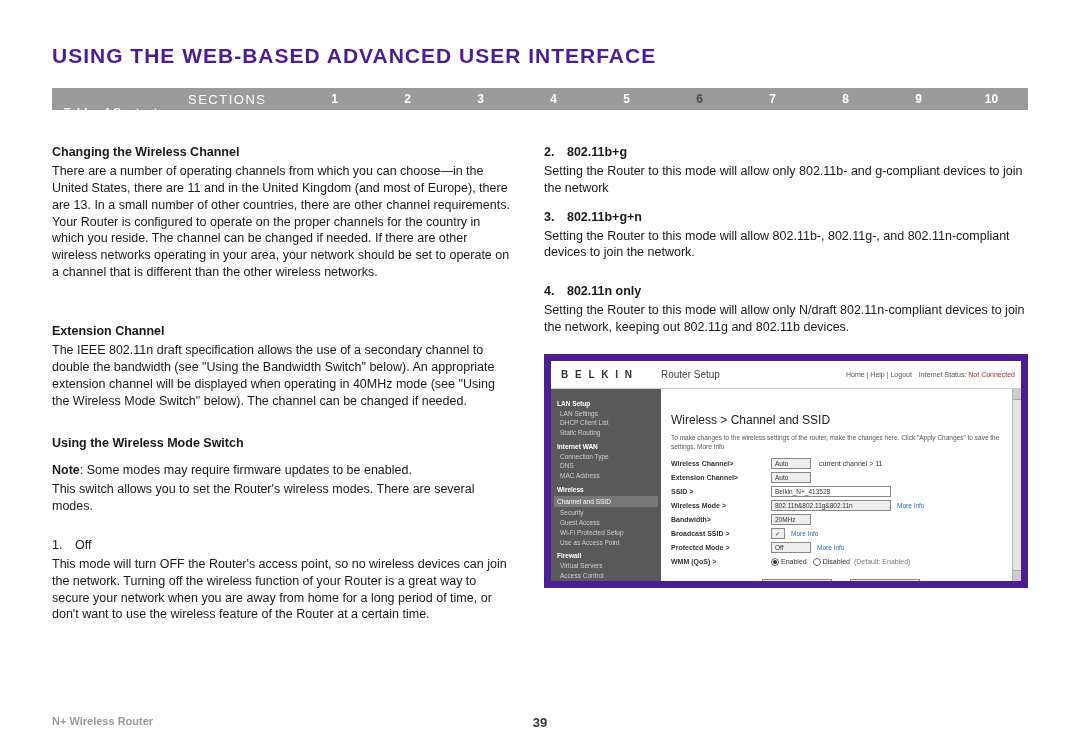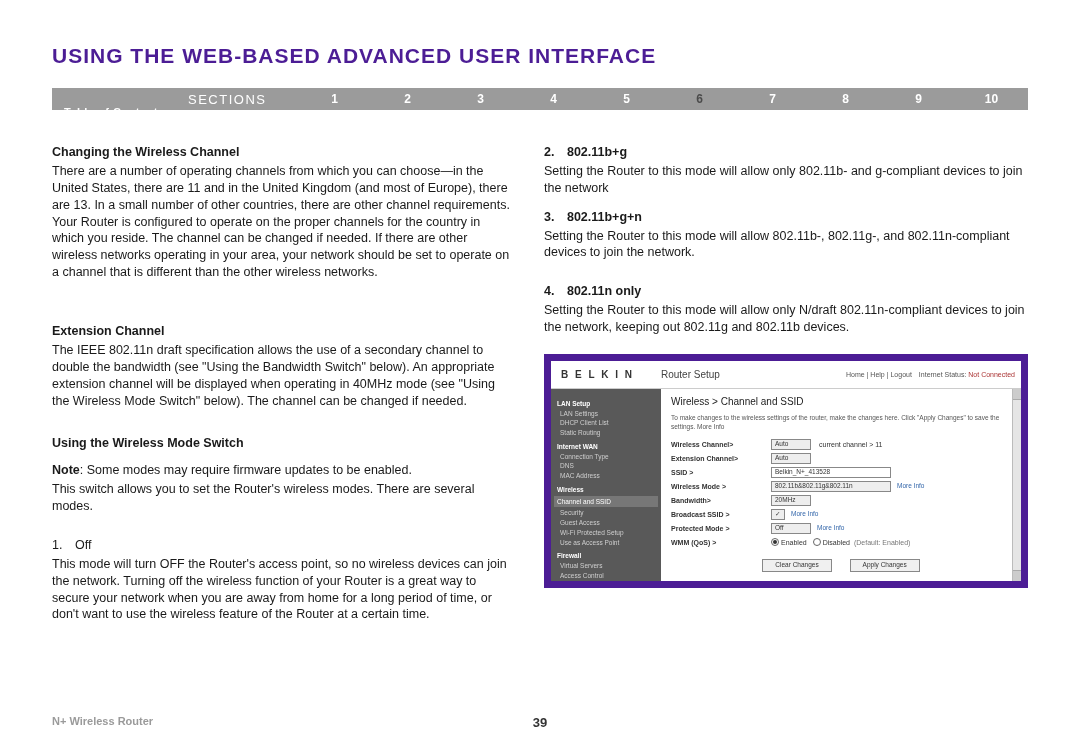--- a/index.html
+++ b/index.html
@@ -111,21 +111,21 @@
     background:#595959;
     color:#d7d7d7;
     font-size:6.5px;
     padding:6px 6px;
     line-height:1.5;
   }
   .ss-sidebar .hdr { font-weight:bold; color:#fff; margin-top:4px; }
   .ss-sidebar .it { color:#cfcfcf; padding-left:3px; }
   .ss-sidebar .sel { background:#777; color:#fff; padding:1px 3px; margin:1px -3px; }
   .ss-main { flex:1; padding:6px 10px; font-size:7px; color:#333; position:relative;}
-  .ss-crumb { font-size:10px; margin-bottom:6px; color:#222;}
+  .ss-crumb { font-size:12px; margin-bottom:6px; color:#222;margin-top:17px;}
   .ss-help { font-size:6.5px; color:#555; margin-bottom:6px; line-height:1.3;}
   .ss-row { display:flex; align-items:center; height:14px; }
   .ss-label { width:100px; font-weight:bold; font-size:7px;}
   .ss-sel {
     border:1px solid #888; background:#eee; height:11px;
     font-size:6.5px; padding:0 3px; display:inline-flex; align-items:center; min-width:40px;
   }
   .ss-input {
     border:1px solid #888; background:#fff; height:11px;
     font-size:6.5px; padding:0 3px; display:inline-flex; align-items:center; min-width:120px;

